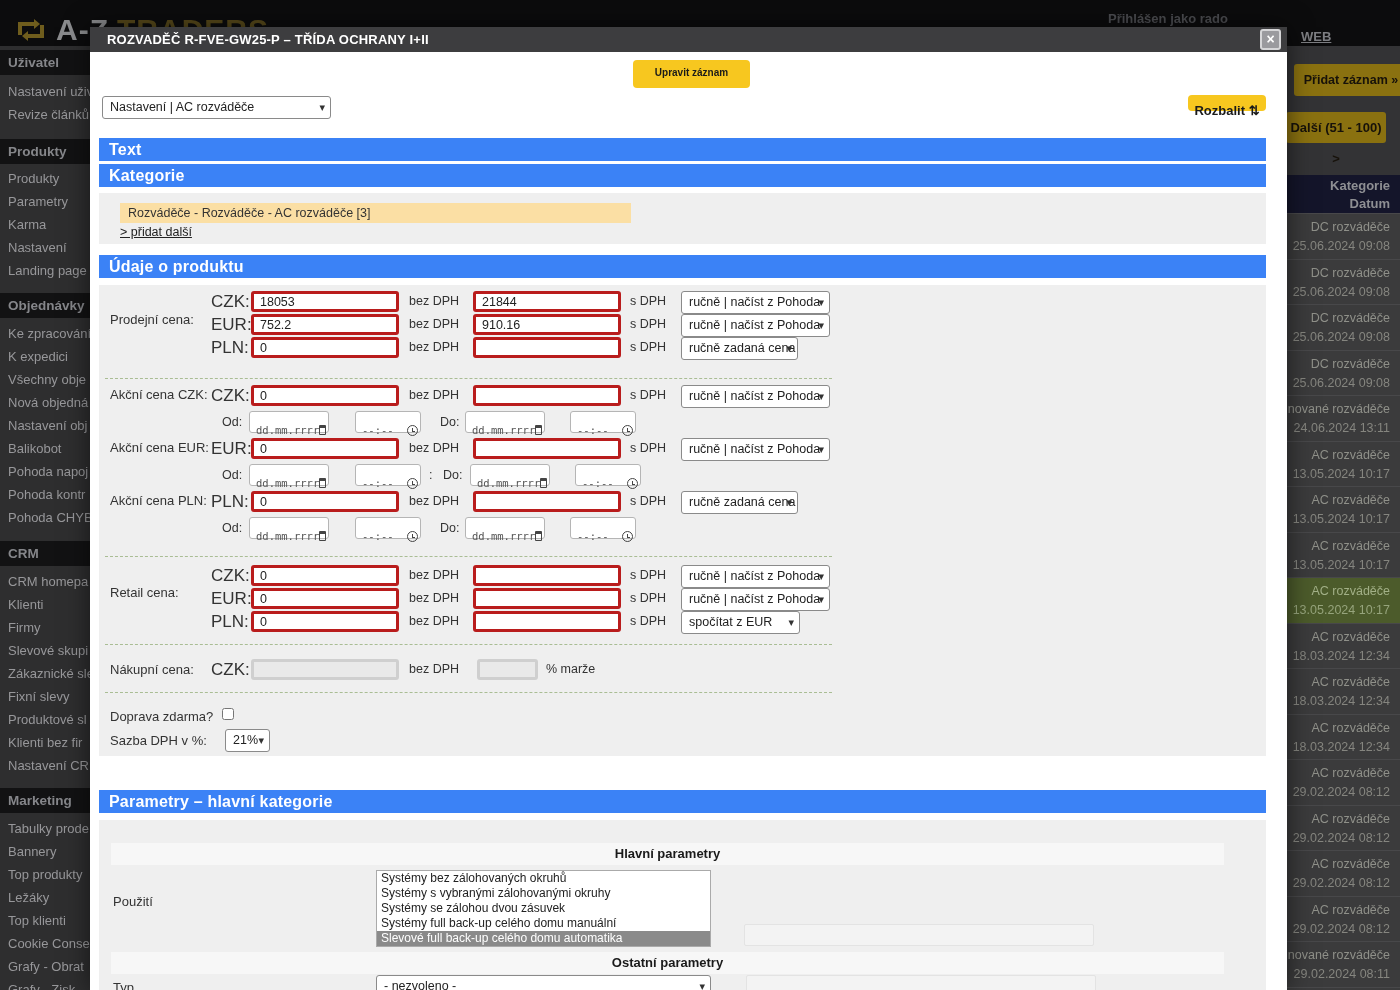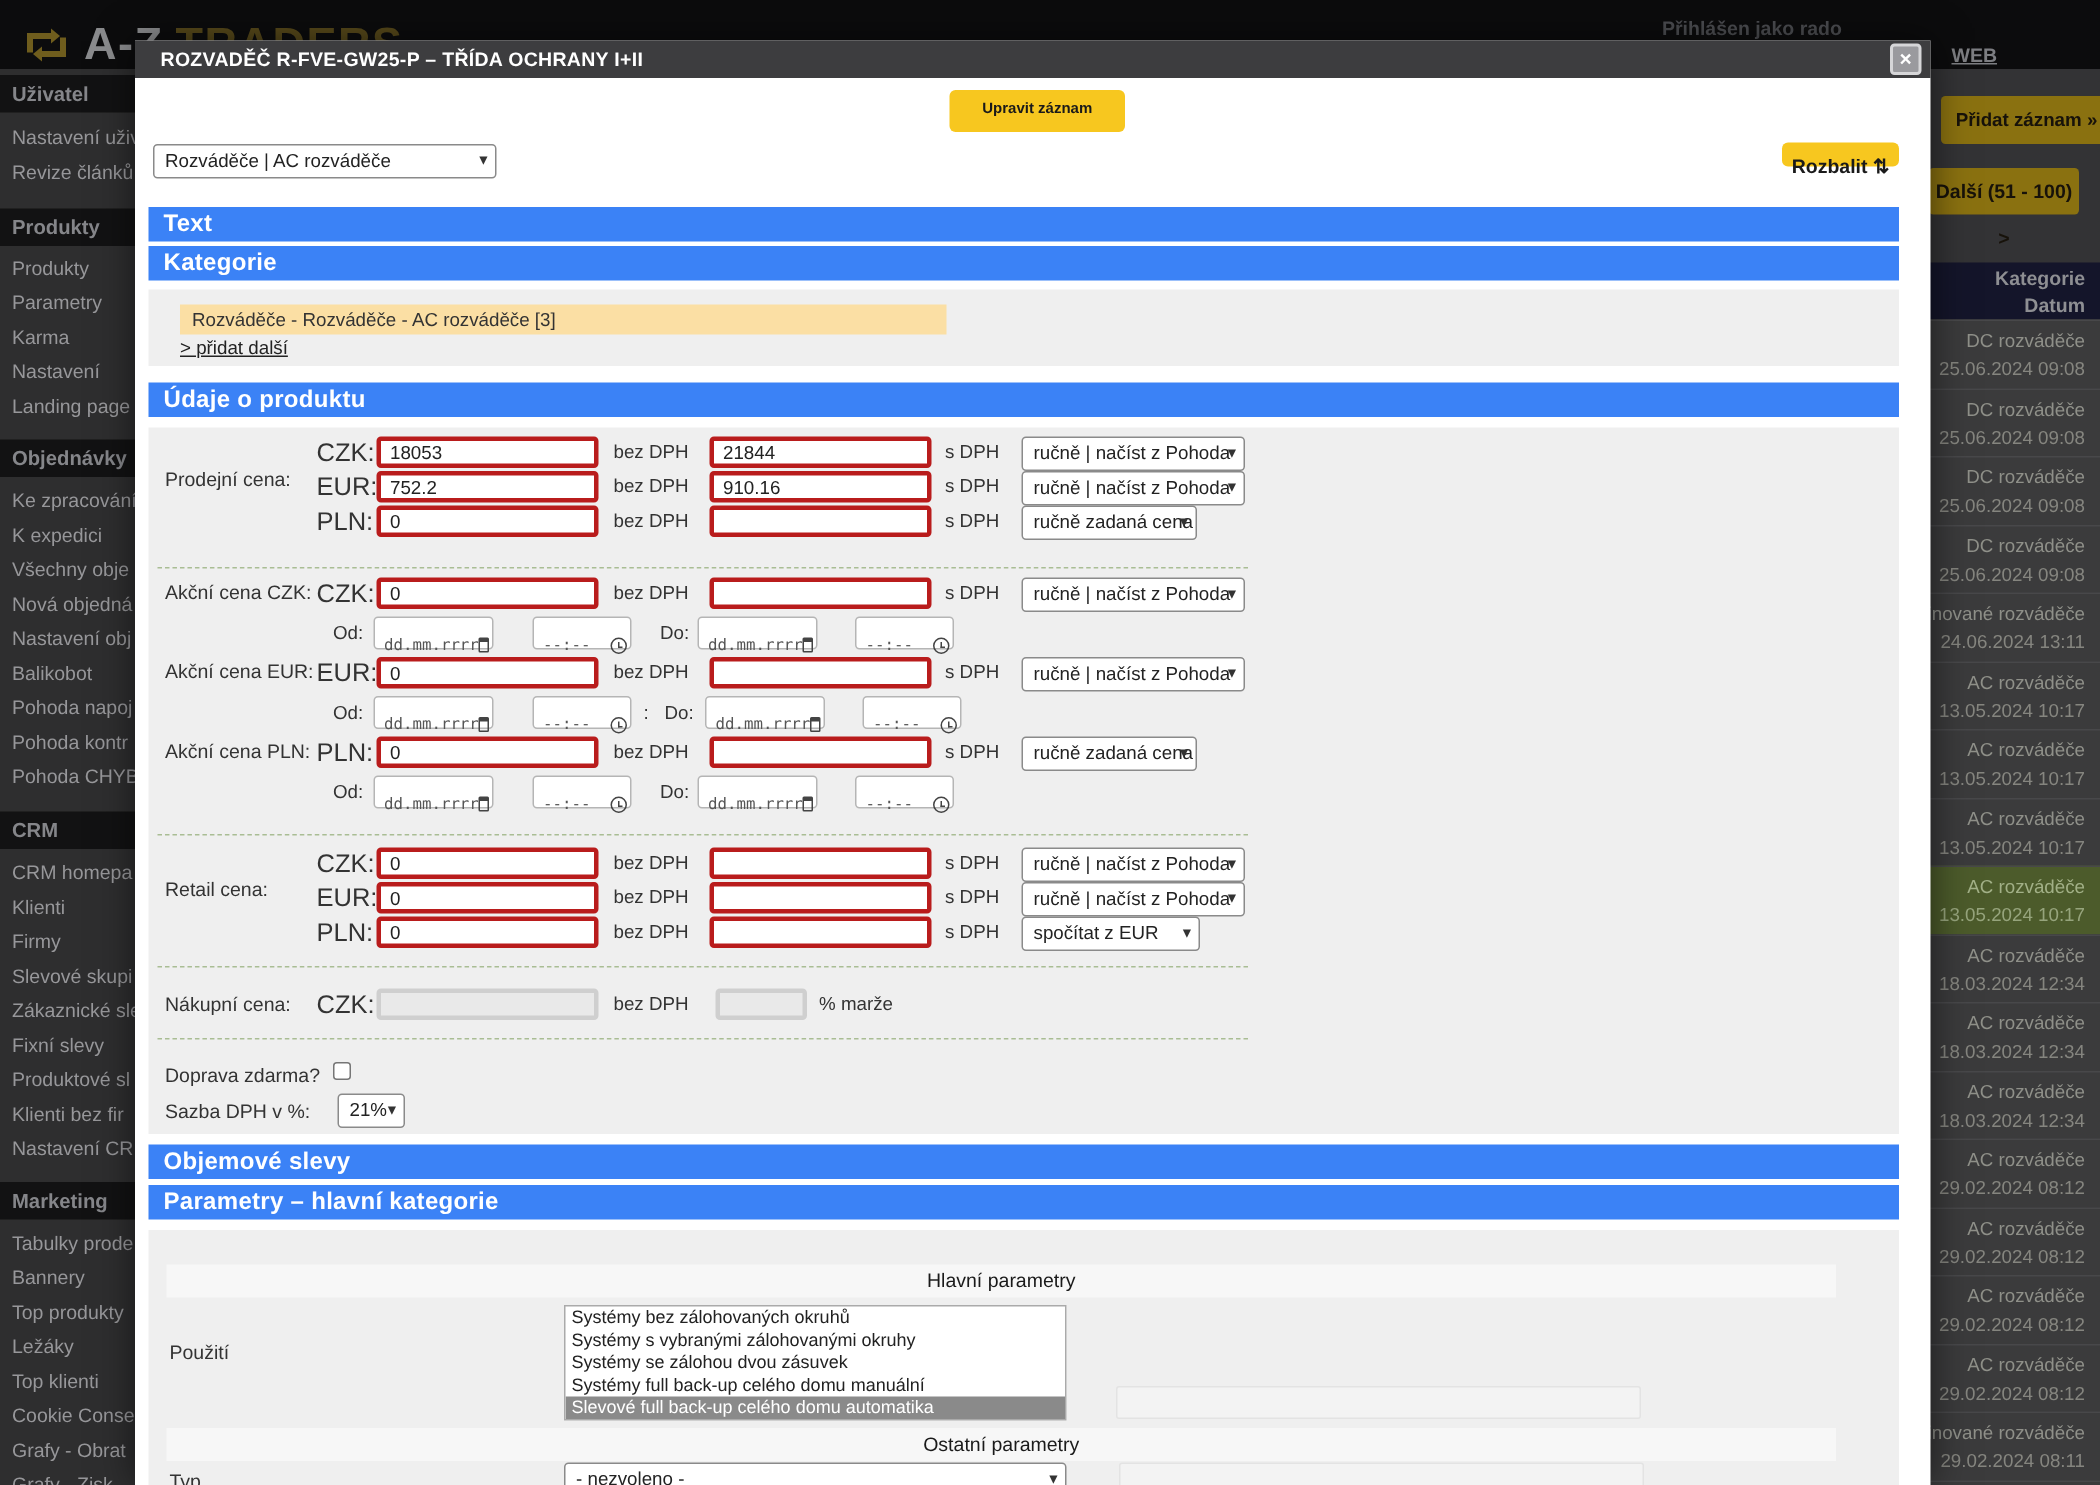--- a/index.html
+++ b/index.html
@@ -84,21 +84,21 @@
   .d-date2 { left:366px; width:80px; } .d-time2 { left:471px; width:66px; }
   .ic-cal { width:10px; height:10px; border:1px solid #444; border-top:3px solid #444; border-radius:1px; }
   .ic-clk { width:11px; height:11px; border:1px solid #444; border-radius:50%; position:relative; }
   .ic-clk::after { content:""; position:absolute; left:4px; top:2px; width:1px; height:4px; background:#444; }
   .ic-clk::before { content:""; position:absolute; left:4px; top:5px; width:3px; height:1px; background:#444; }
 
   .dash { position:absolute; left:6px; width:727px; border-top:1px dashed #a9bd94; }
 
   .chk { position:absolute; left:123px; width:12px; height:12px; }
   .strip { position:absolute; left:12px; width:1113px; height:22px; background:#f7f7f7; text-align:center;
-    font-weight:normal; font-size:13px; color:#1a1a1a; line-height:22px; }
+    font-weight:bold; font-size:13px; color:#1a1a1a; line-height:22px; }
   .plabel { position:absolute; left:14px; font-size:13px; color:#333; }
   .listbox { position:absolute; left:277px; top:50px; width:335px; height:77px; background:#fff;
     border:1px solid #aaa; overflow:hidden; }
   .sel-opt { font-size:12px; line-height:15px; padding-left:4px; color:#222; white-space:nowrap; cursor:default; }
   .sel-opt.selected { background:#8a8a8a; color:#fff; }
   .grayinp { position:absolute; background:#f3f3f3; border:1px solid #e3e3e3; border-radius:2px; }
 </style>
 </head>
 <body>
 
@@ -256,21 +256,21 @@
 
   <div class="modal">
     <div class="mhead">
       <div class="mtitle">ROZVADĚČ R-FVE-GW25-P – TŘÍDA OCHRANY I+II</div>
       <div class="mclose">×</div>
     </div>
 
     <div class="ybtn btn-submit">Upravit záznam</div>
 
     <div class="selbox cat-select">
-      <span>Rozváděče | AC rozváděče</span>
+      <span>Nastavení | AC rozváděče</span>
       <span class="chev">▾</span>
     </div>
     <div class="ybtn btn-expand">Rozbalit ⇅</div>
 
     <div class="mbar" style="top:111px">Text</div>
     <div class="mbar" style="top:137px">Kategorie</div>
 
     <div class="panel" style="top:166px;height:51px">
       <div class="chip">Rozváděče - Rozváděče - AC rozváděče [3]</div>
       <div class="addlink">&gt; přidat další</div>
@@ -443,21 +443,20 @@
       <div class="glabel" style="top:424px">Doprava zdarma?</div>
       <input type="checkbox" class="chk" style="top: 423px;">
 
       <div class="glabel" style="top:448px">Sazba DPH v %:</div>
       <div class="selbox" style="left:126px;top:444px;width:45px">
         <span>21%</span>
         <span class="chev">▾</span>
       </div>
     </div>
 
-    <div class="mbar" style="top:736px">Objemové slevy</div>
     <div class="mbar" style="top:763px">Parametry – hlavní kategorie</div>
 
     <div class="panel" style="top:793px;height:200px">
       <div class="strip" style="top:23px">Hlavní parametry</div>
       <div class="plabel" style="top:74px">Použití</div>
       <div class="listbox">
         <div class="sel-opt">Systémy bez zálohovaných okruhů</div>
         <div class="sel-opt">Systémy s vybranými zálohovanými okruhy</div>
         <div class="sel-opt">Systémy se zálohou dvou zásuvek</div>
         <div class="sel-opt">Systémy full back-up celého domu manuální</div>

